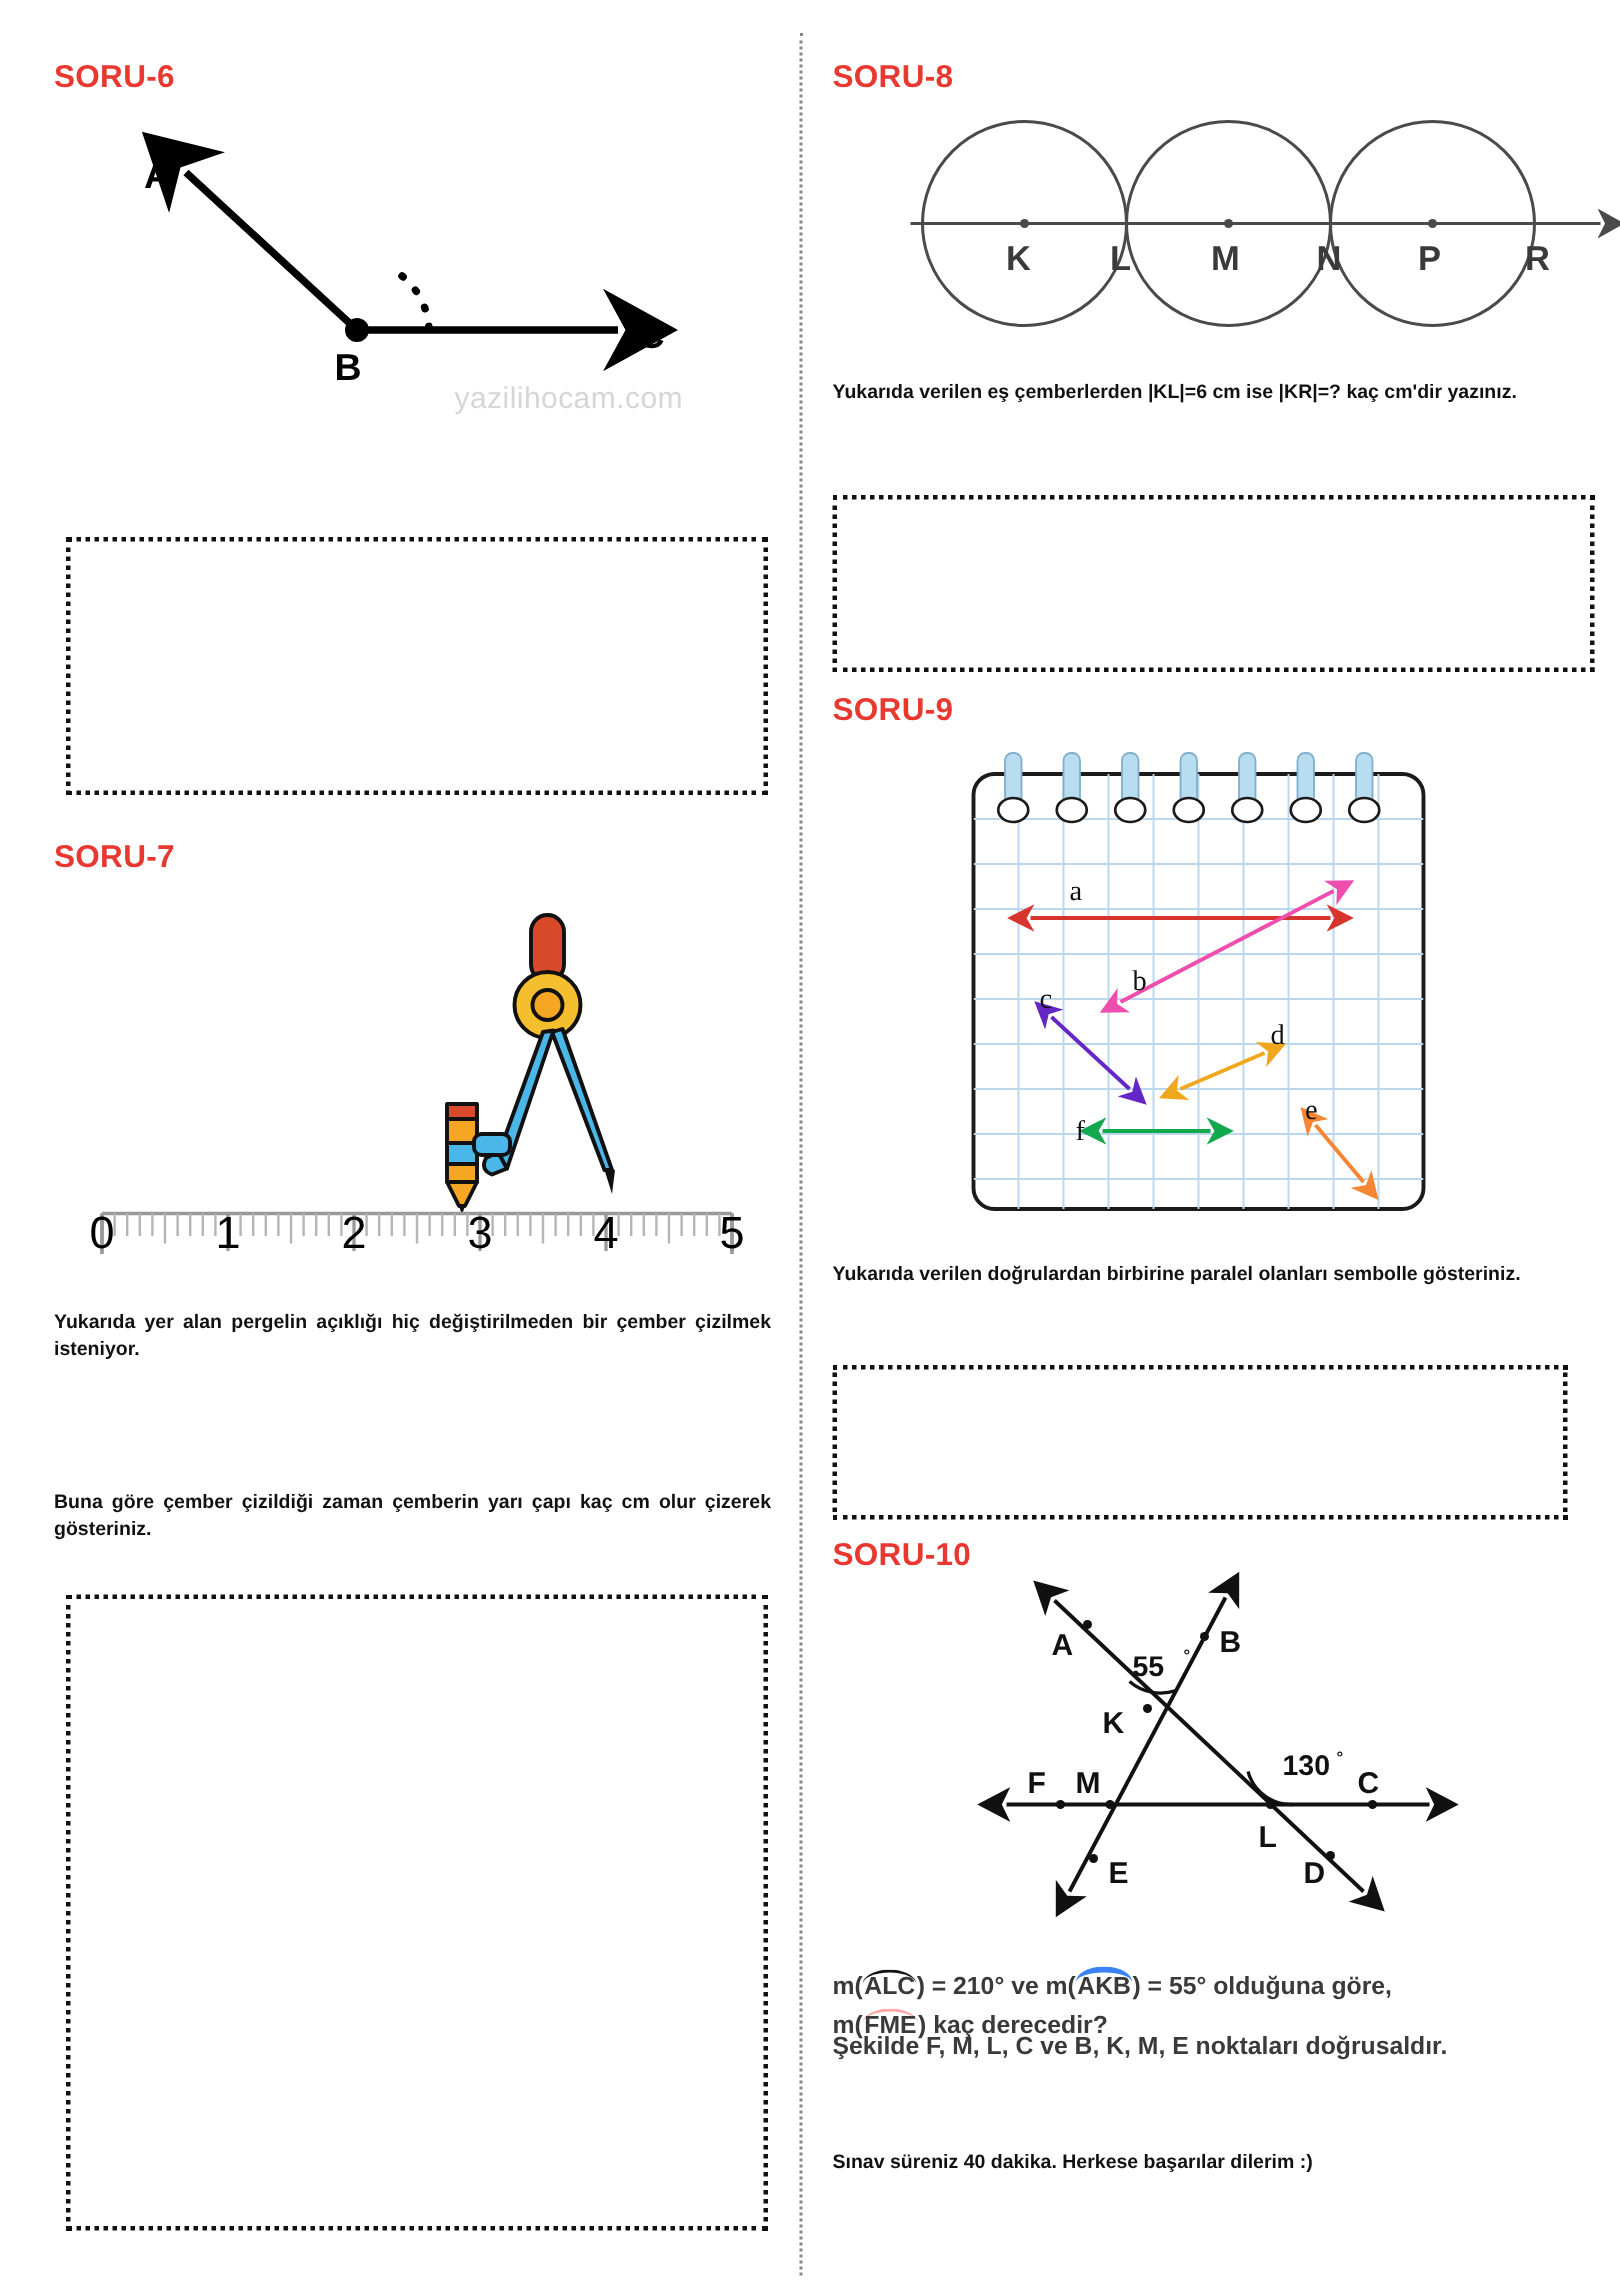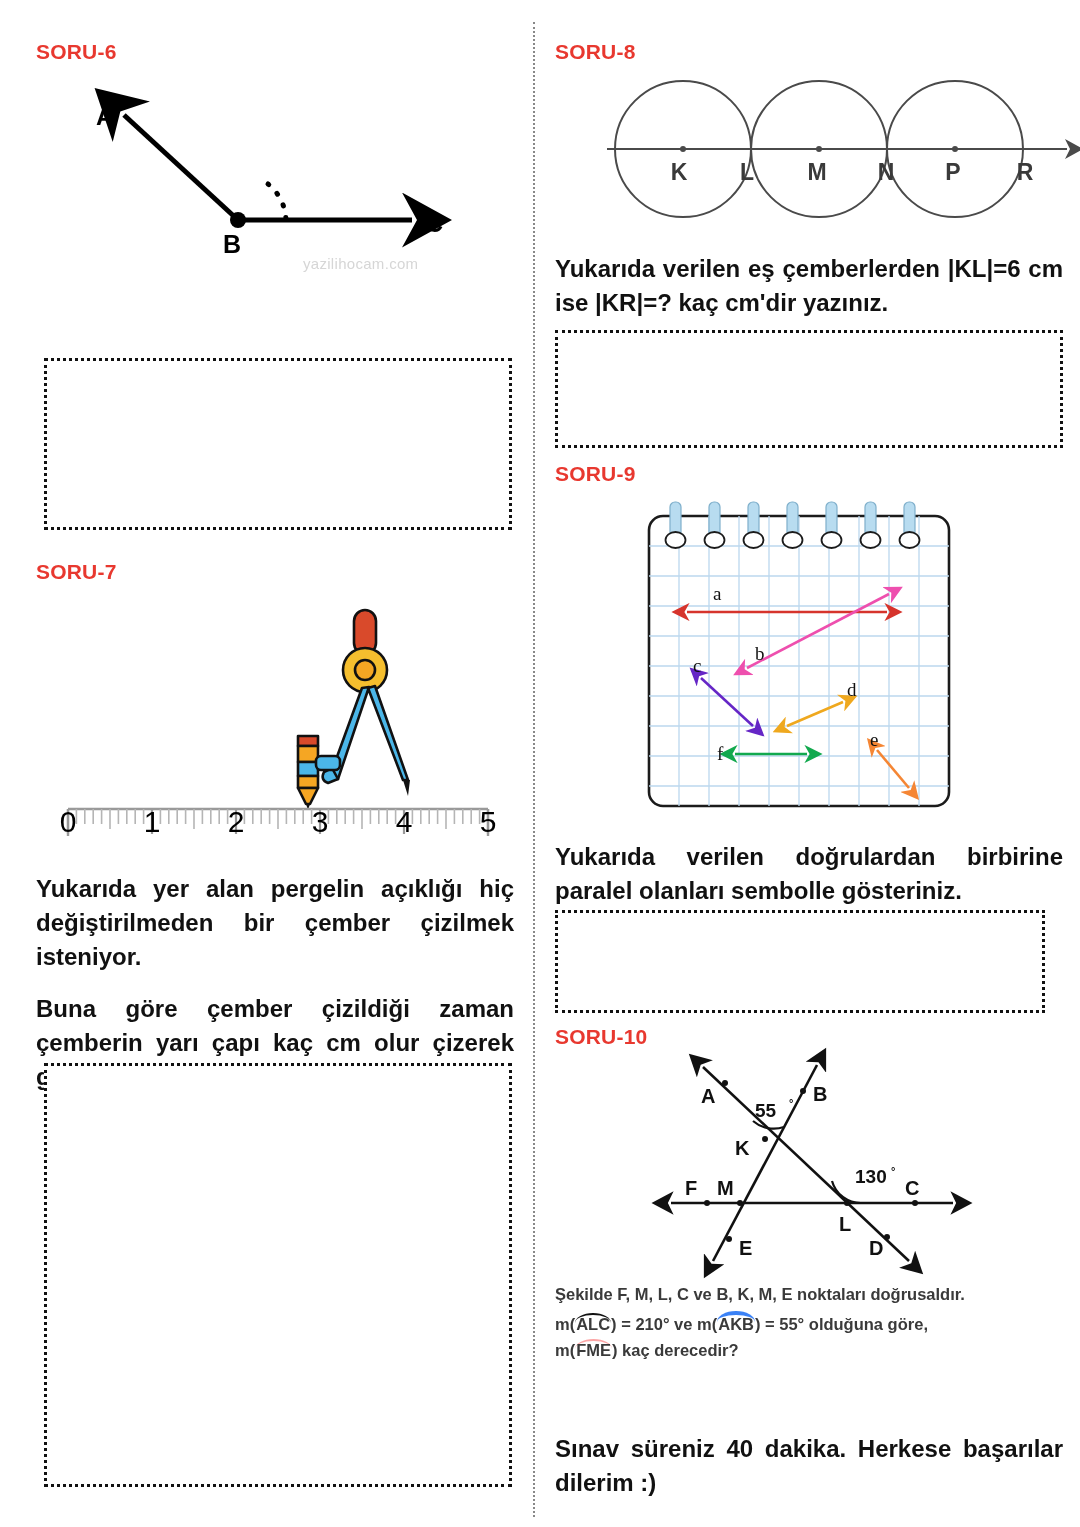--- a/index.html
+++ b/index.html
@@ -25,21 +25,21 @@
     position:absolute;
     color:#e8382f;
     font-weight:bold;
     font-size:21px;
     letter-spacing:.2px;
     white-space:nowrap;
   }
 
   .qtext{
     position:absolute;
-    font-size:24px;
+    font-size:13px;
     font-weight:bold;
     color:#111;
     line-height:1.42;
     text-align:justify;
     text-justify:inter-word;
   }
   .qtext.small{
     font-size:16.5px;
     font-weight:bold;
     color:#3a3a3a;
@@ -52,21 +52,21 @@
     border:3px dotted #111;
     background:#fff;
     box-sizing:border-box;
   }
 
   .figure{position:absolute;}
 
   .watermark{
     position:absolute;
     color:#d6d6d6;
-    font-size:15px;
+    font-size:20px;
     letter-spacing:.3px;
     white-space:nowrap;
   }
 
   svg{display:block;overflow:visible;}
 </style>
 </head>
 <body>
 
 <div class="page">
@@ -430,21 +430,21 @@
         </g>
         <g font-family="Liberation Sans, sans-serif" font-size="19" font-weight="bold" fill="#111">
           <text x="98" y="62">55</text>
           <text x="132" y="52" font-size="11">°</text>
           <text x="198" y="128">130</text>
           <text x="234" y="120" font-size="11">°</text>
         </g>
       </svg>
     </div>
 
-    <div class="qtext small" style="left:8px;top:1282px;width:508px;">Şekilde F, M, L, C ve B, K, M, E noktaları doğrusaldır.</div>
+    <div class="qtext small" style="left:8px;top:1352px;width:508px;">Şekilde F, M, L, C ve B, K, M, E noktaları doğrusaldır.</div>
 
     <div class="qtext small" style="left:8px;top:1312px;width:508px;line-height:1.55;">
       <span>m(</span><span style="border-top:2px solid #111;border-radius:60% 60% 0 0;padding:0 1px;">ALC</span><span>) = 210° ve m(</span><span style="border-top:4px solid #3b82f6;border-radius:60% 60% 0 0;padding:0 1px;">AKB</span><span>) = 55° olduğuna göre,</span>
       <br>
       <span>m(</span><span style="border-top:2px solid #fca5a5;border-radius:60% 60% 0 0;padding:0 1px;margin-top:48px;">FME</span><span>) kaç derecedir?</span>
     </div>
 
     <div class="qtext" style="left:8px;top:1432px;width:508px;">Sınav süreniz 40 dakika. Herkese başarılar dilerim :)</div>
 
   </div>

